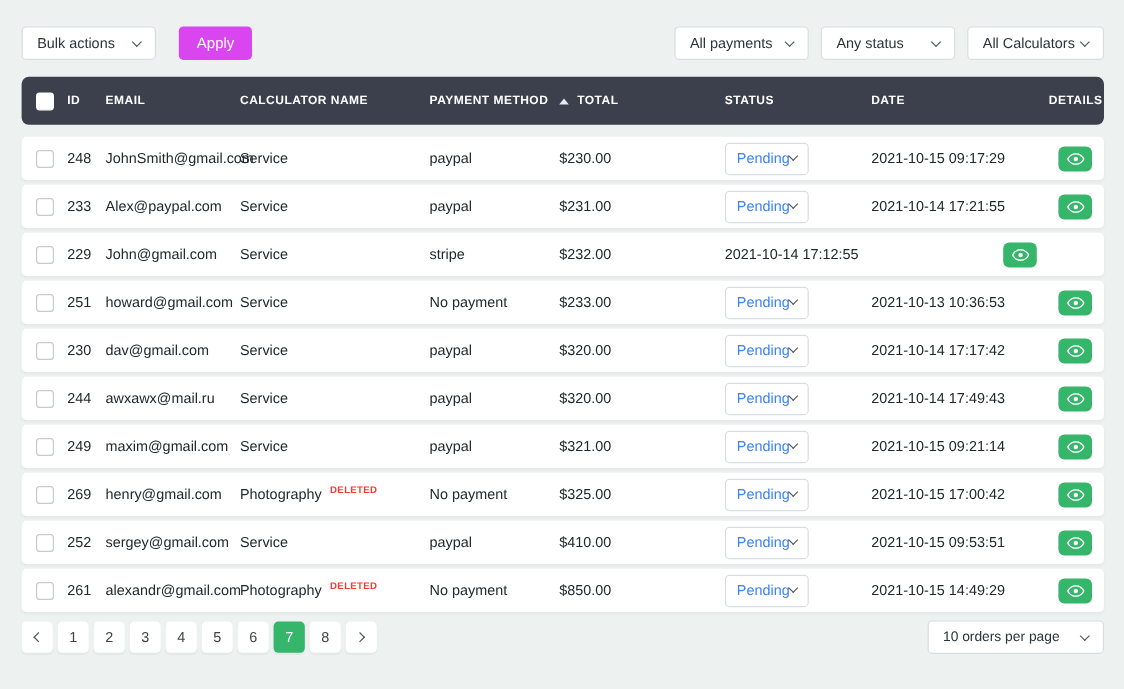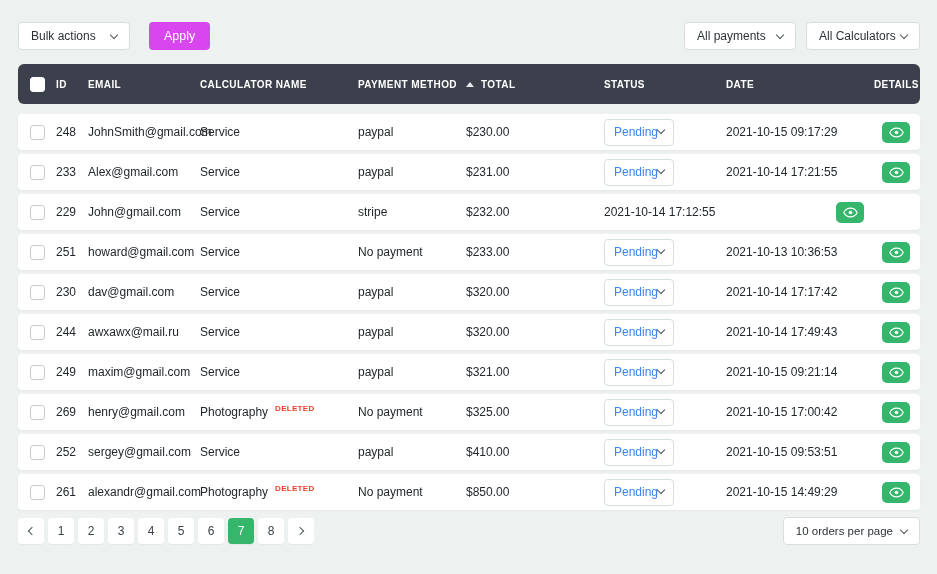--- a/index.html
+++ b/index.html
@@ -81,40 +81,44 @@
 
   
   .pagination-row { display: flex; justify-content: space-between; align-items: center; margin-top: 7px; }
   .pages { display: flex; gap: 4px; align-items: center; }
   .page-btn {
     width: 26px; height: 26px; background: #fff; border: none; border-radius: 4px;
     font-size: 12px; color: #3c434a; display: inline-flex; align-items: center; justify-content: center;
     cursor: pointer; box-shadow: 0 1px 1px rgba(0,0,0,.04); font-family: "Liberation Sans", sans-serif; padding: 0;
   }
   .page-btn.active { background: #35b66b; color: #fff; }
-  .per-page { height: 28px; font-size: 11.5px; }
+  .per-page { height: 28px; font-size: 11.5px; gap: 10px; }
   .per-page .chev-down { margin-left: 8px; }
 </style>
 </head>
 <body>
 
 <div class="wrap">
 
 
   <div class="toolbar">
     <div class="toolbar-left">
       <div class="select w112">
         <span>Bulk actions</span>
         <span class="chev chev-down"></span>
       </div>
       <button class="btn-apply">Apply</button>
     </div>
     <div class="toolbar-right">
       <div class="select w112">
         <span>All payments</span>
+        <span class="chev chev-down"></span>
+      </div>
+      <div class="select w112">
+        <span>Any status</span>
         <span class="chev chev-down"></span>
       </div>
       <div class="select w114">
         <span>All Calculators</span>
         <span class="chev chev-down"></span>
       </div>
     </div>
   </div>
 
   <div class="grid table-header">
@@ -161,21 +165,21 @@
             <circle cx="8" cy="6" r="2" fill="#ffffff"></circle>
           </svg>
         </button>
       </div>
     </div>
       <div class="grid row">
       <div class="cell">
           <input type="checkbox" class="cb" style="">
         </div>
       <div class="cell">233</div>
-      <div class="cell">Alex@gmail.com</div>
+      <div class="cell">Alex@paypal.com</div>
       <div class="cell">
         <span>Service</span>
 
       </div>
       <div class="cell">paypal</div>
       <div class="cell">$231.00</div>
       <div class="cell">
         <span class="status-select">
           <span>Pending</span>
           <span class="chev chev-down"></span>

